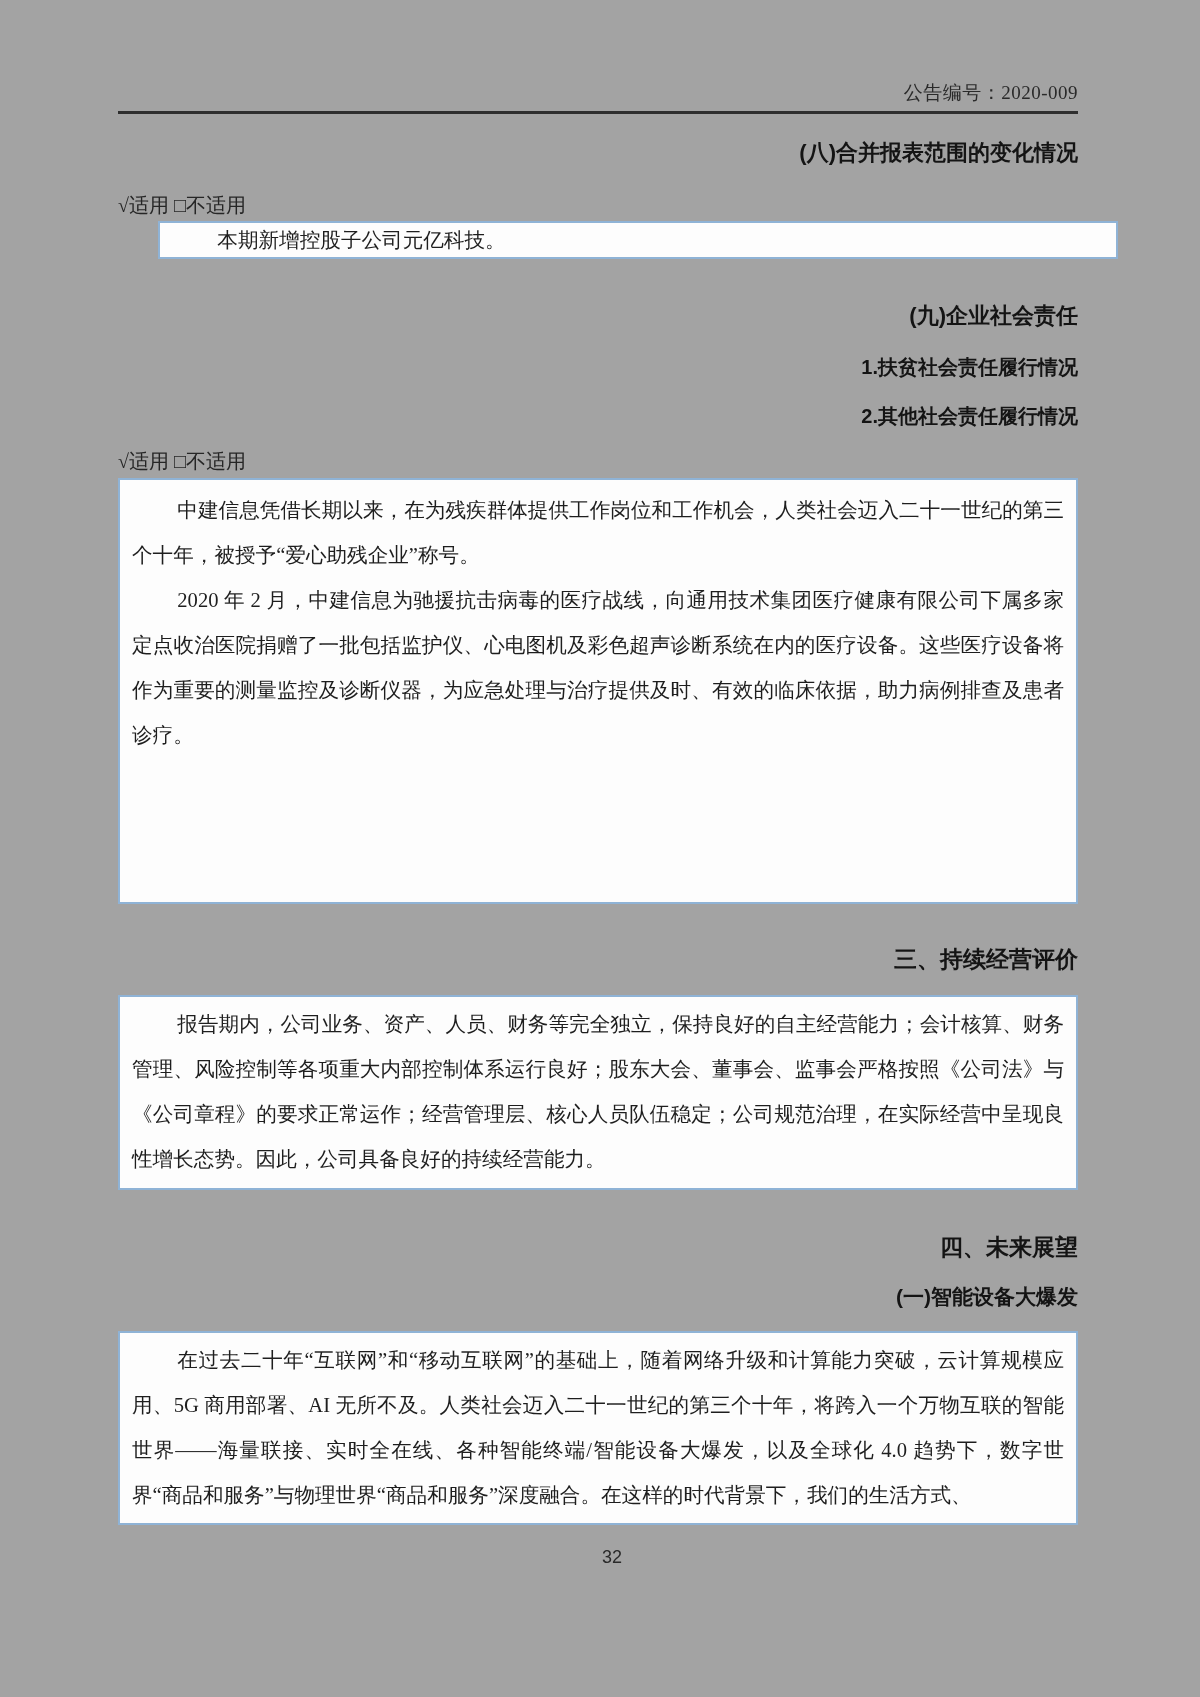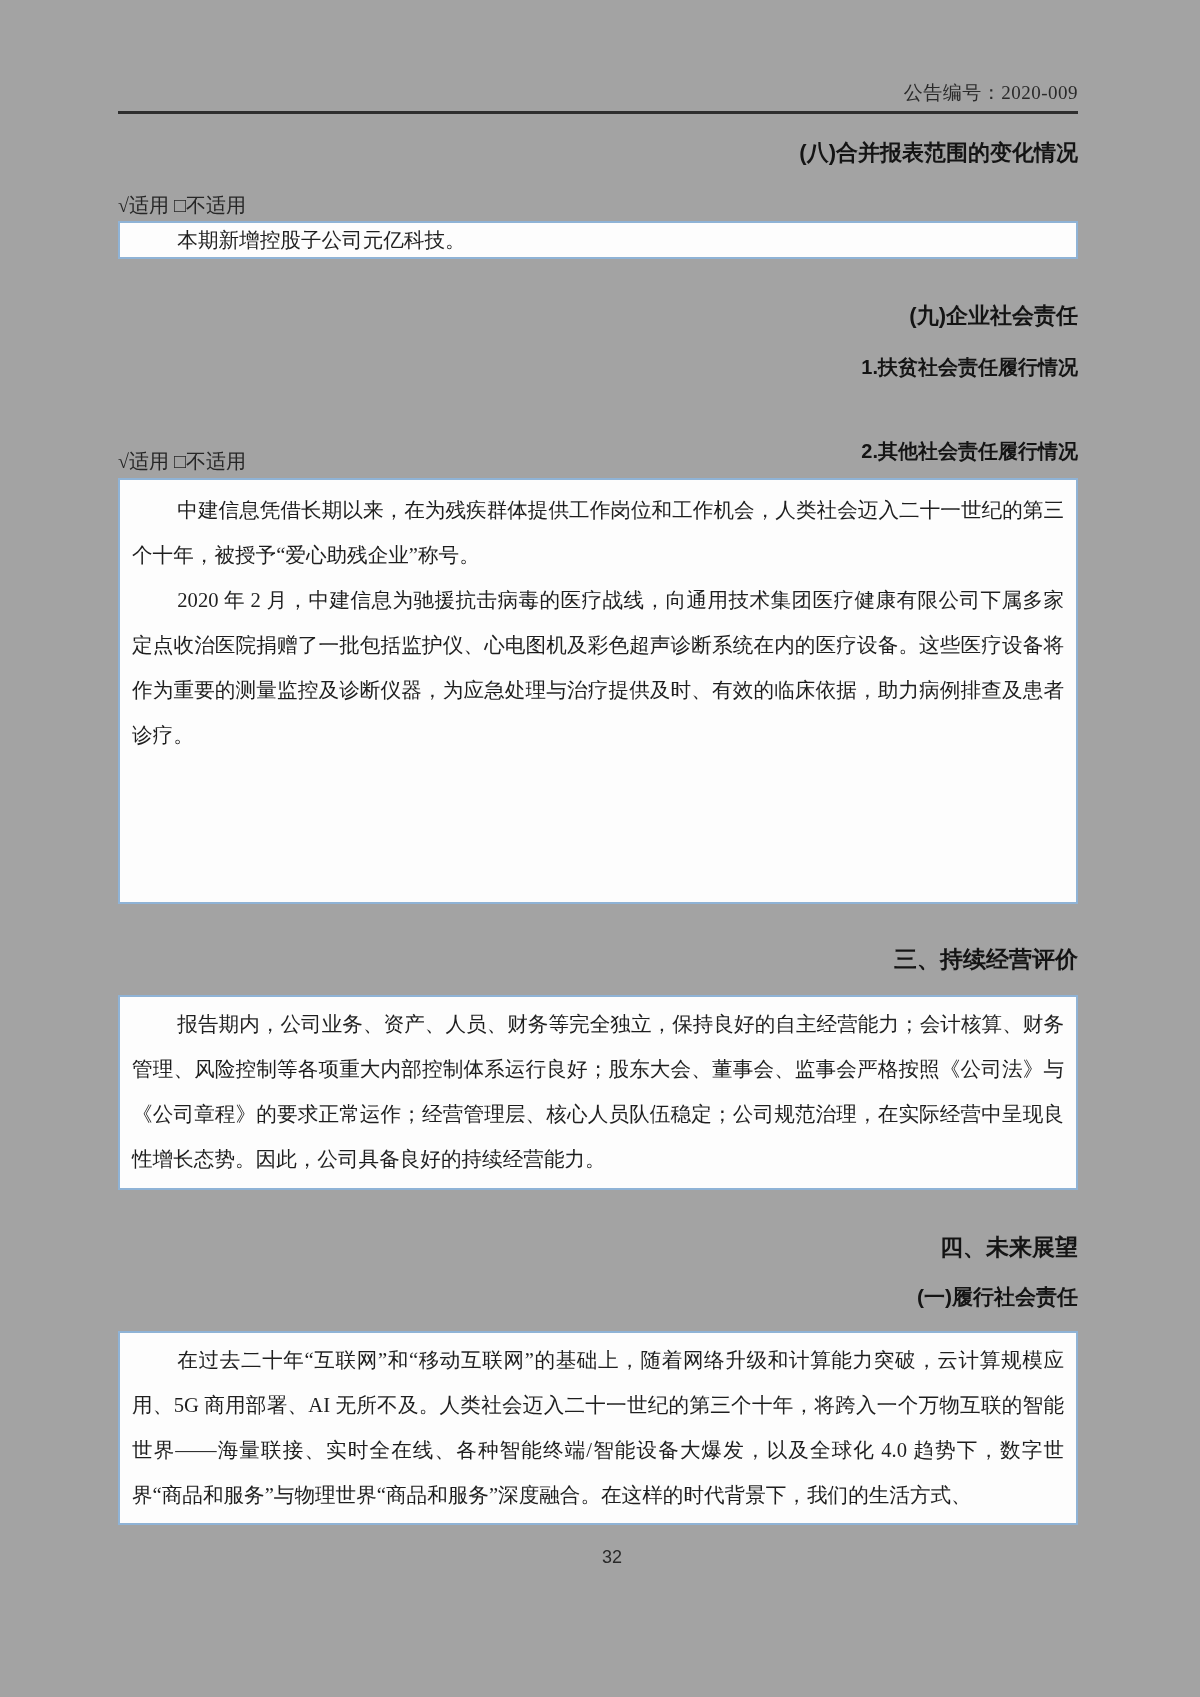--- a/index.html
+++ b/index.html
@@ -33,31 +33,31 @@
     overflow:hidden;
   }
   .box .para{
     margin:0;
     font-size:20.6px;
     line-height:45px;
     text-align:justify;
     text-indent:2.2em;
     color:#1e1e1e;
   }
-  .box1{top:221px;height:38px;padding:2px 12px;}
+  .box1{top:221px;height:38px;padding:2px 12px;margin-left:40px;}
   .box1 .para{line-height:30px;}
   .box2{top:478px;height:426px;padding:8px 12px;}
   .box3{top:995px;height:195px;padding:5px 12px;}
   .box4{top:1331px;height:194px;padding:5px 12px;}
   .h8{top:138px;}
   .app8{top:192px;}
   .h9{top:301px;}
   .sub1{top:354px;}
   .app1{top:386px;}
-  .sub2{top:438px;}
+  .sub2{top:403px;}
   .app2{top:448px;}
   .h3{top:944px;}
   .h4{top:1232px;}
   .sub41{top:1283px;}
   .pageno{
     top:1547px;left:0;width:1200px;
     text-align:center;font-size:18px;
     font-family:"Liberation Sans","DejaVu Sans",sans-serif;
     color:#2a2a2a;
     padding-left:12px;
@@ -102,21 +102,21 @@
     <span class="num">三、</span><span class="ttl">持续经营评价</span>
   </div>
   <div class="abs box box3">
     <p class="para">报告期内，公司业务、资产、人员、财务等完全独立，保持良好的自主经营能力；会计核算、财务管理、风险控制等各项重大内部控制体系运行良好；股东大会、董事会、监事会严格按照《公司法》与《公司章程》的要求正常运作；经营管理层、核心人员队伍稳定；公司规范治理，在实际经营中呈现良性增长态势。因此，公司具备良好的持续经营能力。</p>
   </div>
 
   <div class="abs heading lvl1 h4">
     <span class="num">四、</span><span class="ttl">未来展望</span>
   </div>
   <div class="abs heading lvl2b sub41">
-    <span class="num">(一)</span><span class="ttl">履行社会责任</span>
+    <span class="num">(一)</span><span class="ttl">智能设备大爆发</span>
   </div>
   <div class="abs box box4">
     <p class="para">在过去二十年“互联网”和“移动互联网”的基础上，随着网络升级和计算能力突破，云计算规模应用、5G 商用部署、AI 无所不及。人类社会迈入二十一世纪的第三个十年，将跨入一个万物互联的智能世界——海量联接、实时全在线、各种智能终端/智能设备大爆发，以及全球化 4.0 趋势下，数字世界“商品和服务”与物理世界“商品和服务”深度融合。在这样的时代背景下，我们的生活方式、</p>
   </div>
 
   <div class="abs pageno">32</div>
 
 </div>
 
 </body></html>

